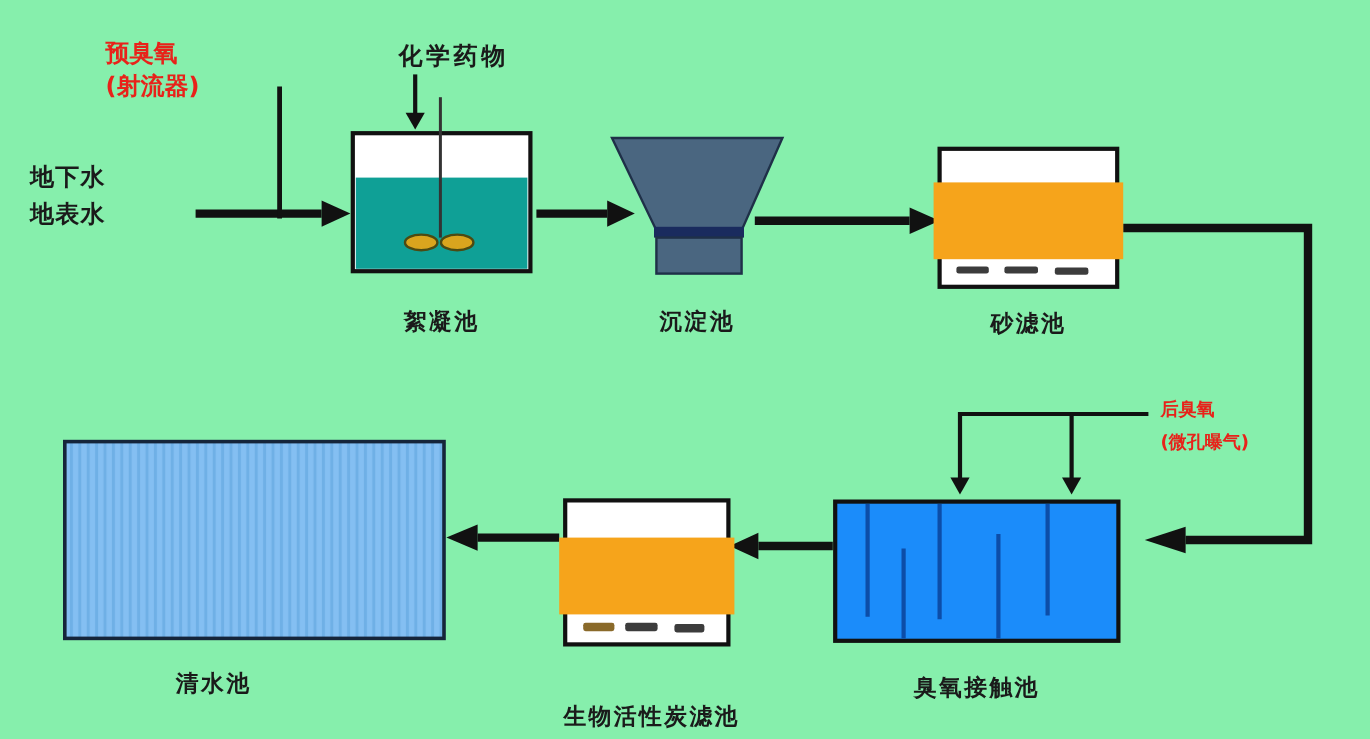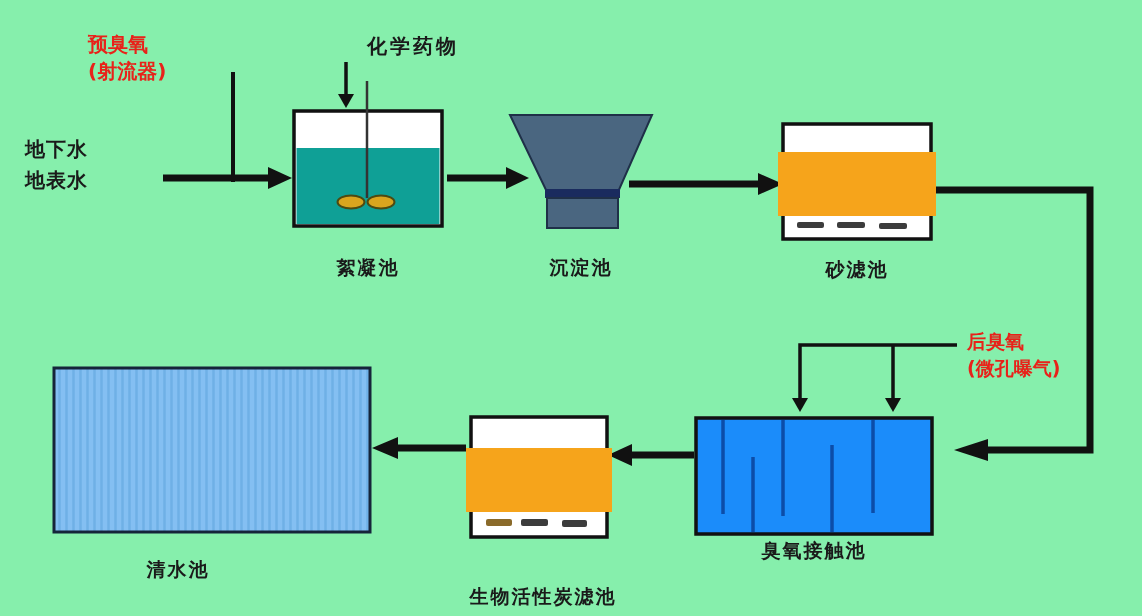--- a/index.html
+++ b/index.html
@@ -119,32 +119,32 @@
     <g>
       <rect x="54" y="368" width="316" height="164" fill="url(#stripes)" stroke="#15253a" stroke-width="3"></rect>
     </g>
   </svg>
 
   <div class="annotation red" style="left:88px;top:31px;">
     <div>预臭氧</div>
     <div>(射流器)</div>
   </div>
 
-  <div class="annotation influent" style="left:25px;top:134px;">
+  <div class="annotation influent" style="left:25px;top:134px;font-family:Liberation Mono, monospace;">
     <div>地下水</div>
     <div>地表水</div>
   </div>
 
-  <div class="annotation" style="left:332px;top:32px;letter-spacing:3px;margin-left:35px;">化学药物</div>
+  <div class="annotation" style="left:332px;top:32px;letter-spacing:3px;">化学药物</div>
 
-  <div class="annotation red" style="left:967px;top:328px;font-size:19px;">
+  <div class="annotation red" style="left:967px;top:328px;font-size:15px;">
     <div>后臭氧</div>
     <div>(微孔曝气)</div>
   </div>
 
   <div class="lbl" style="left:294px;top:255px;width:148px;">絮凝池</div>
   <div class="lbl" style="left:510px;top:255px;width:142px;">沉淀池</div>
   <div class="lbl" style="left:783px;top:257px;width:148px;">砂滤池</div>
-  <div class="lbl" style="left:696px;top:538px;width:236px;">臭氧接触池</div>
+  <div class="lbl" style="left:696px;top:560px;width:236px;">臭氧接触池</div>
   <div class="lbl" style="left:448px;top:584px;width:190px;">生物活性炭滤池</div>
   <div class="lbl" style="left:83px;top:557px;width:190px;">清水池</div>
 
 </div>
 
 </body></html>

